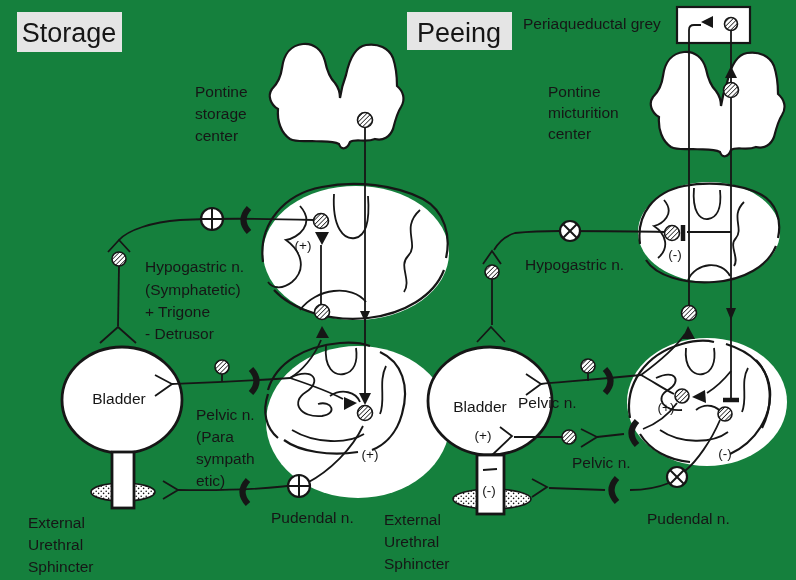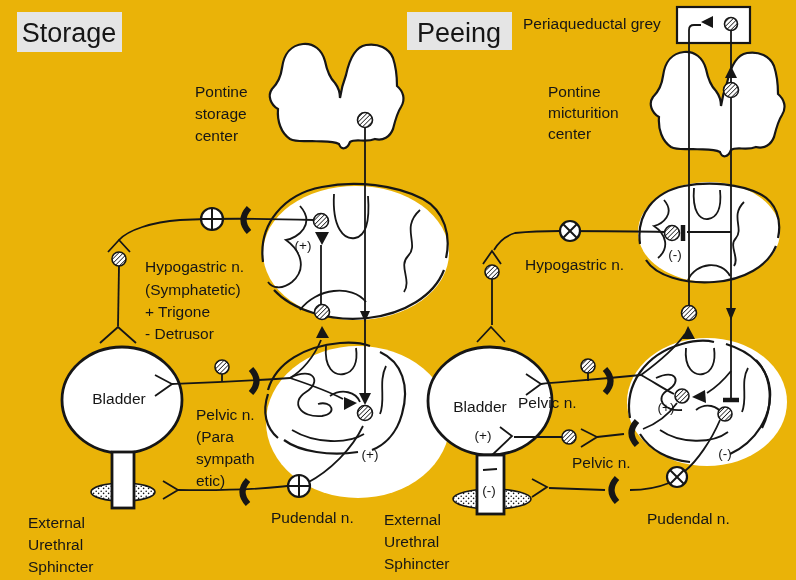--- a/index.html
+++ b/index.html
@@ -1,16 +1,16 @@
 <!DOCTYPE html>
 <html><head>
 <meta charset="utf-8">
 <style>
   html,body{margin:0;padding:0;background:#ffffff;}
-  #page{position:relative;width:796px;height:580px;background:#eab308;overflow:hidden;}
+  #page{position:relative;width:796px;height:580px;background:#15803d;overflow:hidden;}
   svg{display:block;}
   svg text{font-family:"Liberation Sans", sans-serif;fill:#161616;}
   .title{font-size:27px;}
   .lbl{font-size:15.5px;}
   .sign{font-size:13.5px;}
   .ink{stroke:#161616;fill:none;}
   .w18{stroke-width:1.8;}
   .w22{stroke-width:2.2;}
   .fillblob{fill:#ffffff;stroke:#161616;stroke-width:2.2;}
   .soma{fill:url(#hatch);stroke:#161616;stroke-width:1.6;}

